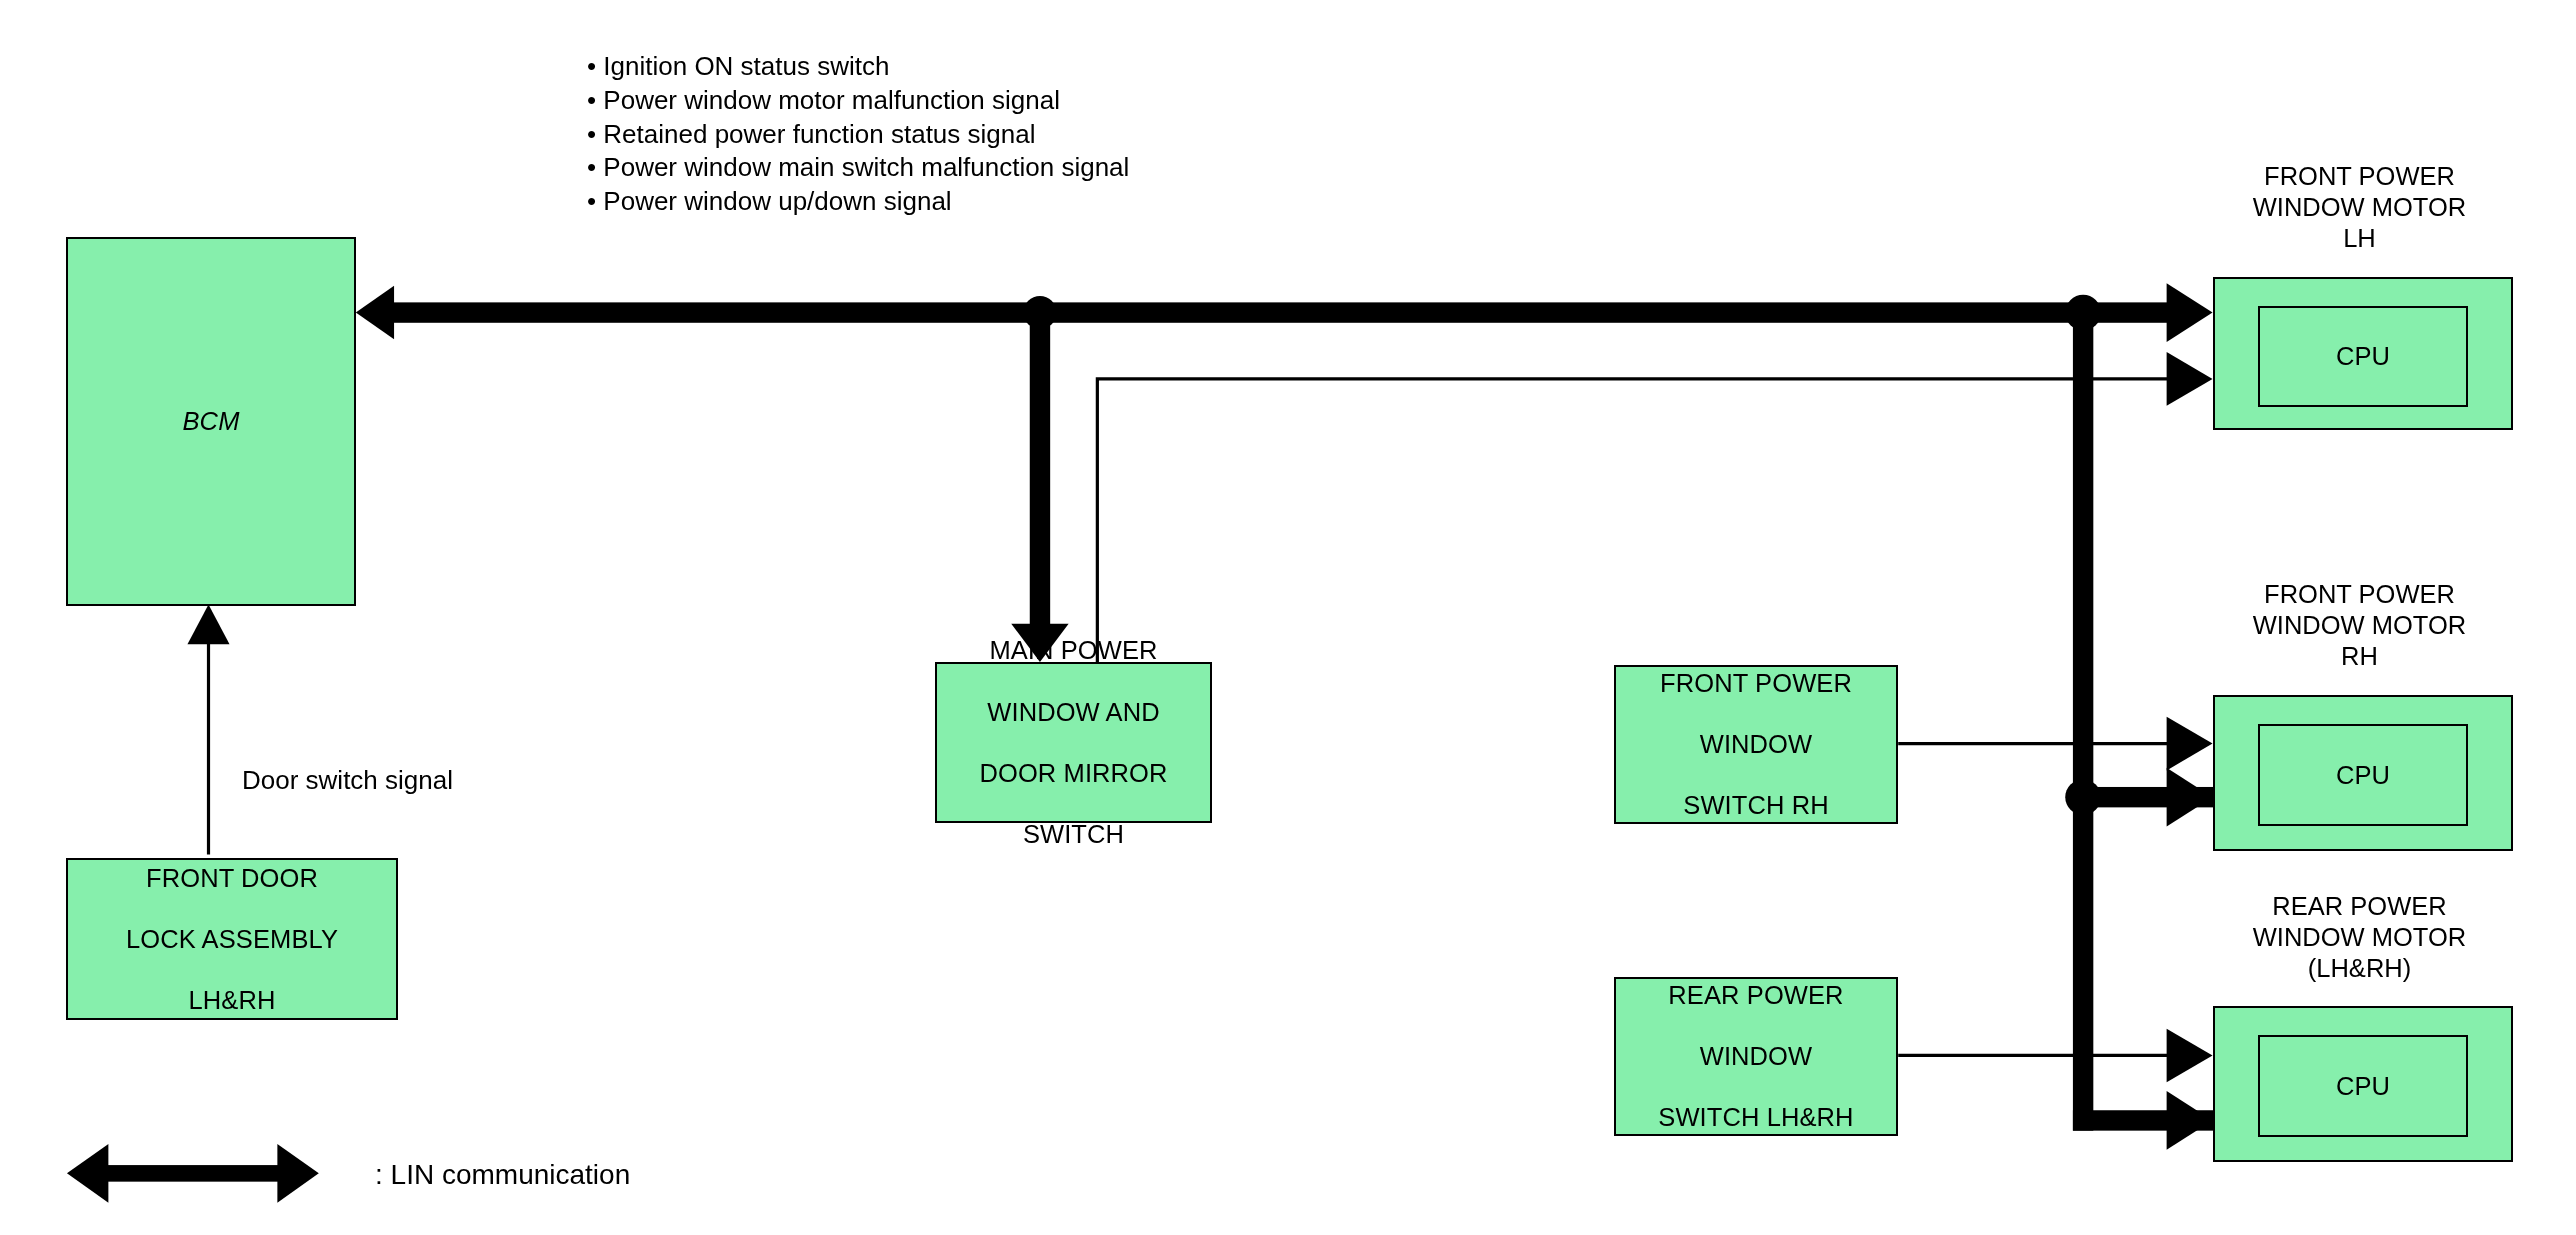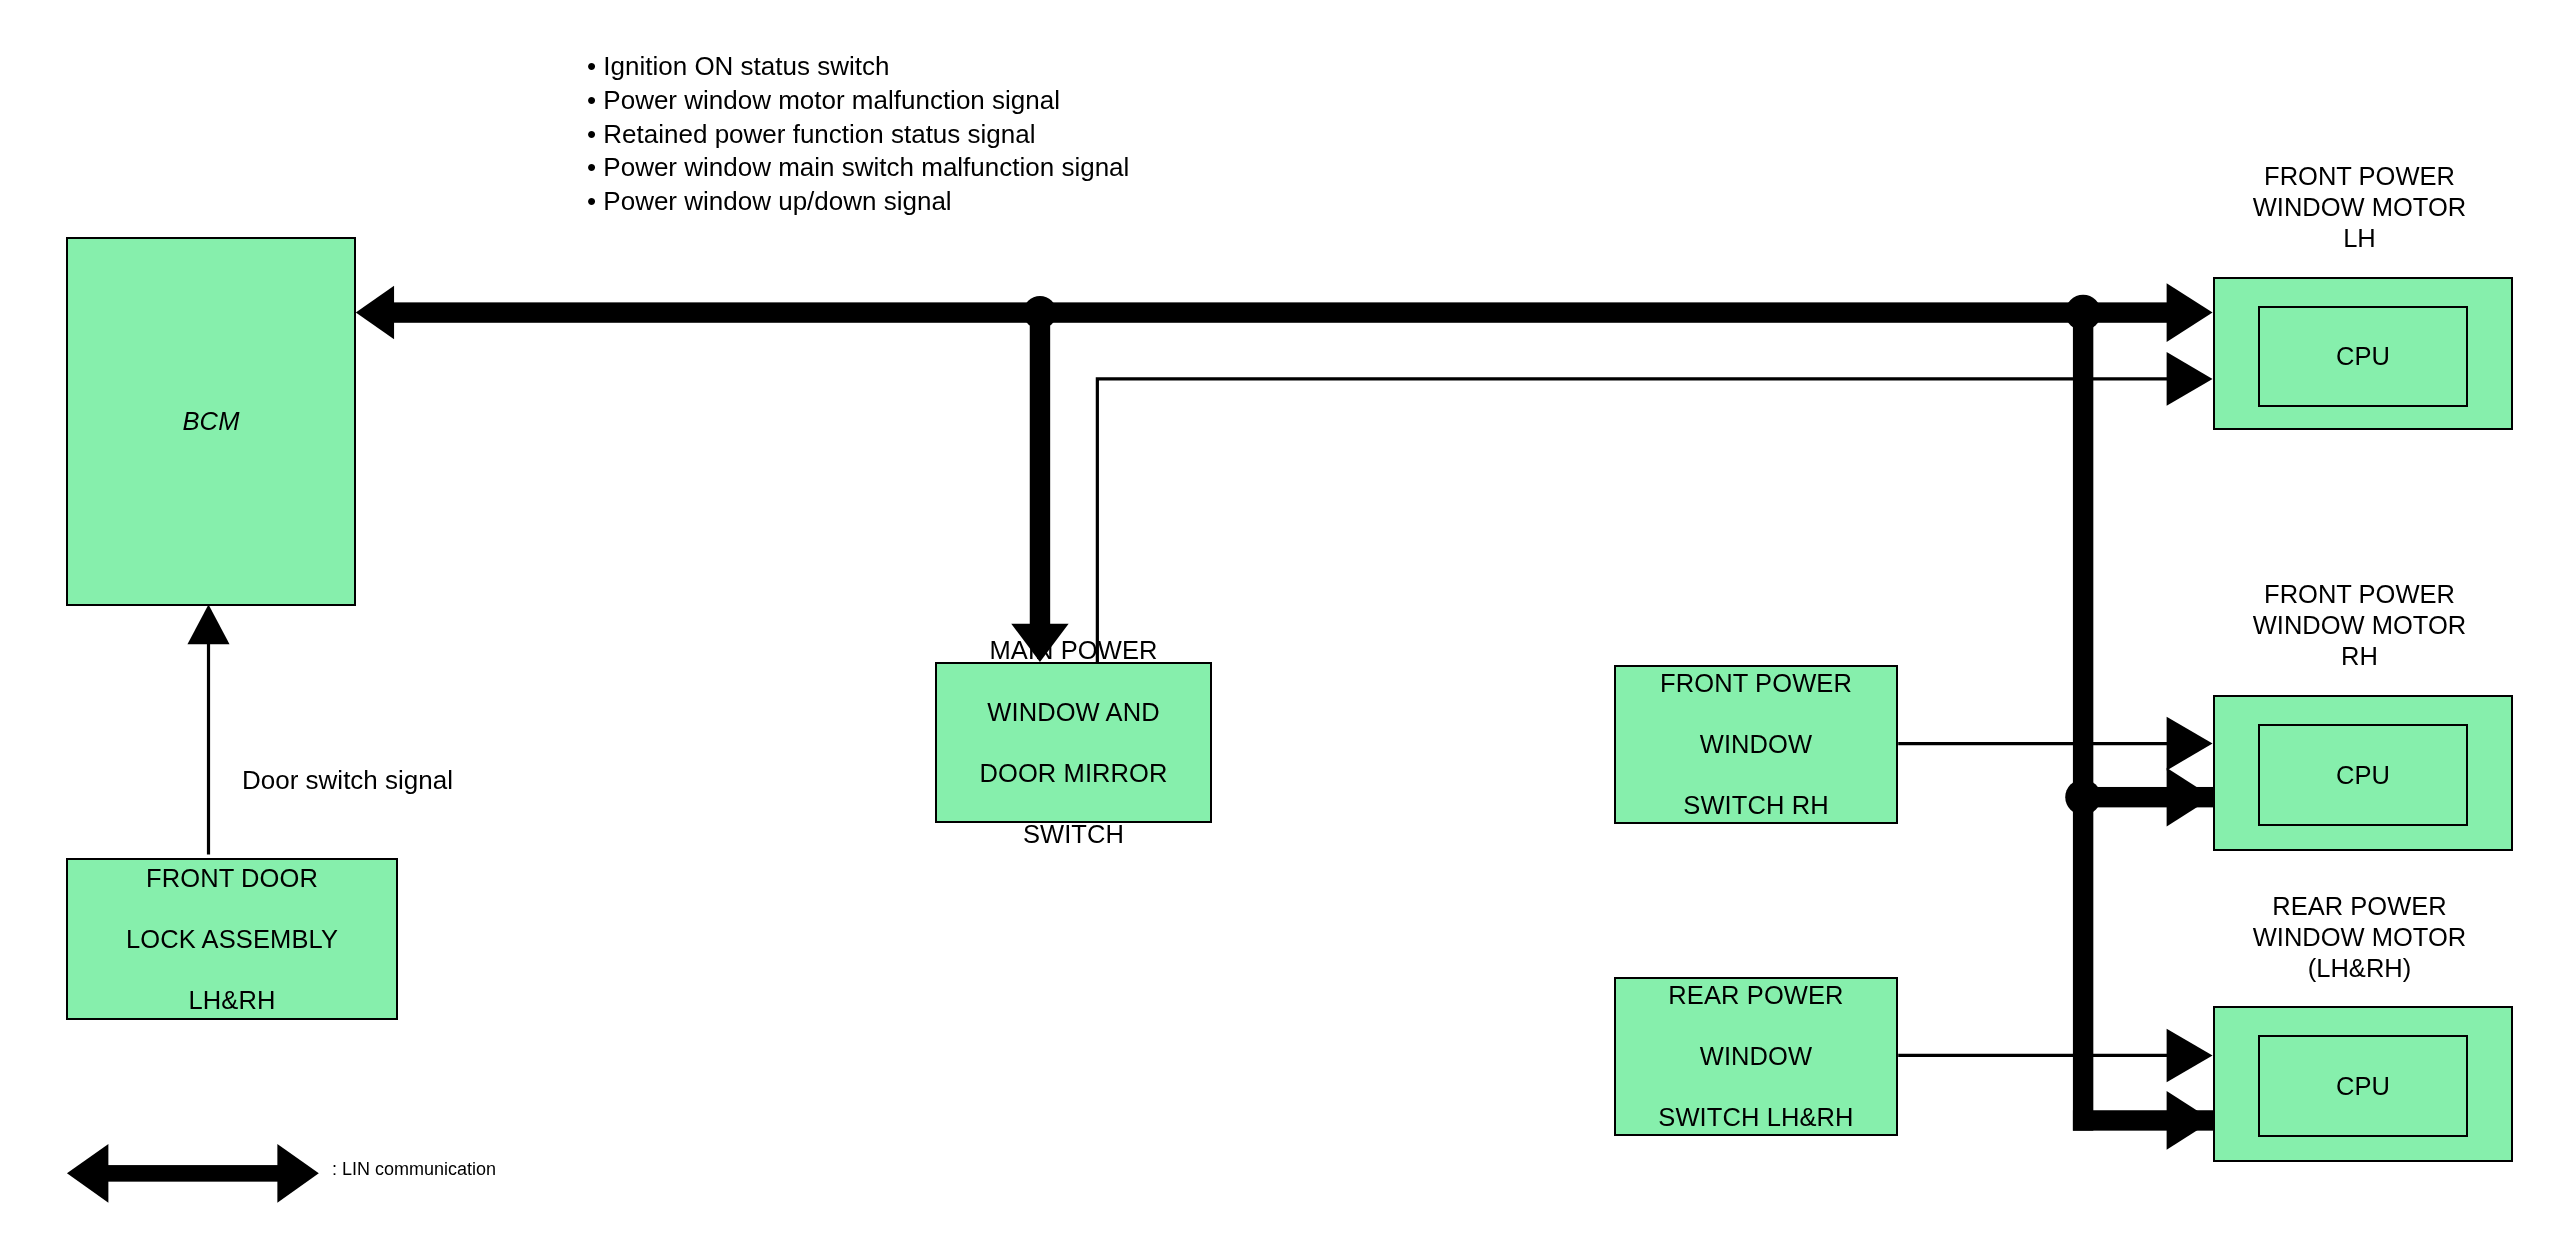--- a/index.html
+++ b/index.html
@@ -10,21 +10,21 @@
 
   .blk{position:absolute;box-sizing:border-box;border:2.6px solid #000;background:#86efac;
        display:flex;align-items:center;justify-content:center;text-align:center;}
   .blk span{display:block;line-height:1.20;}
   .boxlabel{font-size:25.5px;letter-spacing:0.1px;}
   .cpu{font-size:25.5px;}
   .caption{position:absolute;text-align:center;font-size:25.5px;line-height:1.22;}
   .plain{position:absolute;font-size:26px;line-height:1.0;}
   .bullets{position:absolute;font-size:26px;line-height:1.30;}
   .bullets div{white-space:nowrap;}
-  .legend-text{position:absolute;font-size:18px;}
+  .legend-text{position:absolute;font-size:28px;margin-left:43px;}
 </style>
 </head>
 <body>
 
 <div id="diagram">
 
   <svg viewBox="0 0 4040 1938">
 
     <g>
       <rect x="600" y="474" width="2820" height="32" fill="#000"></rect>

